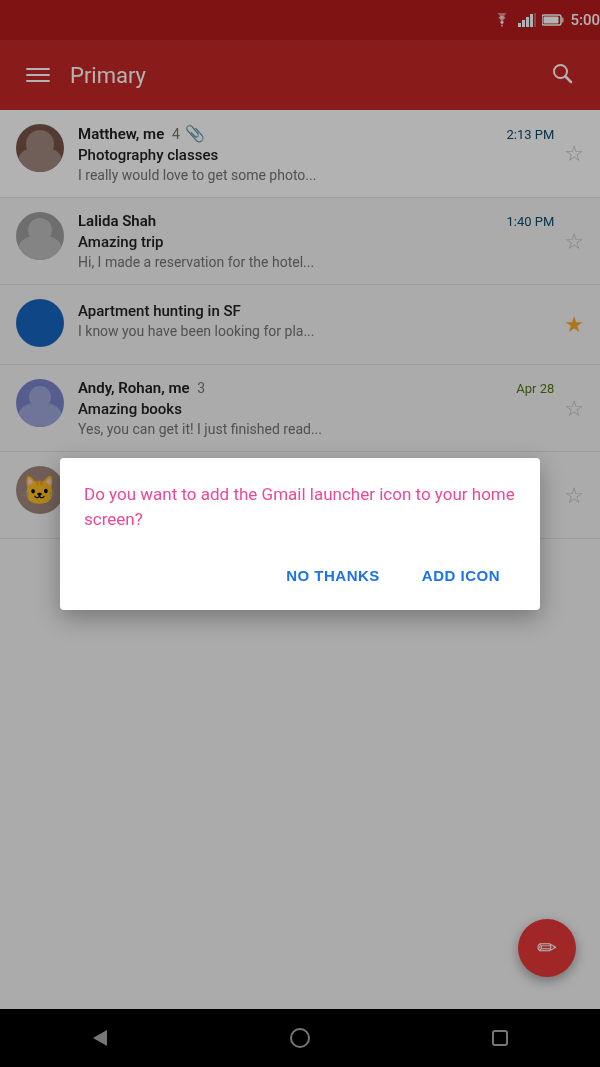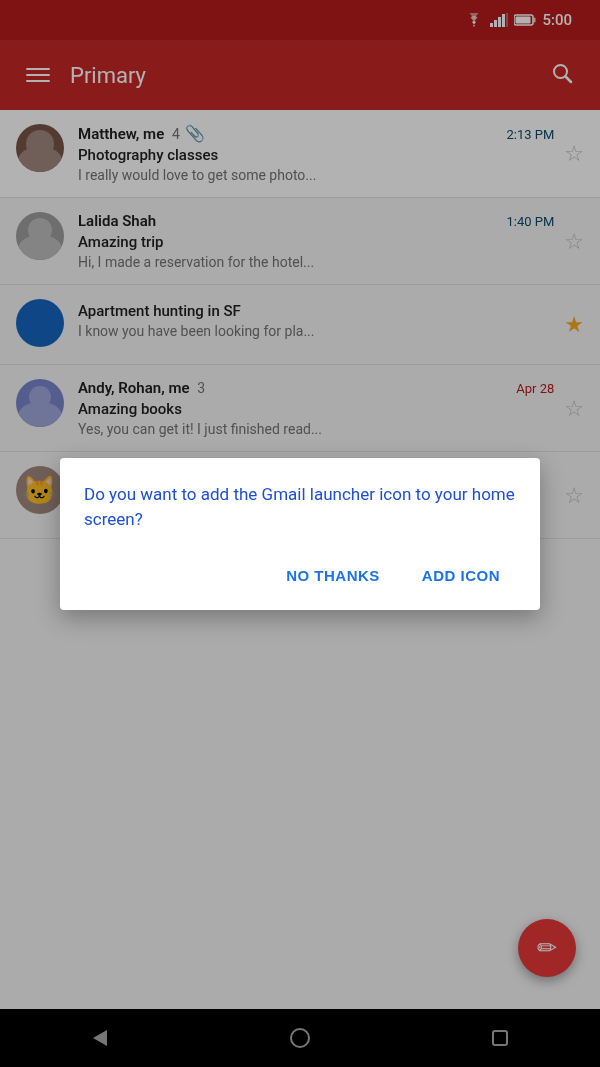--- a/index.html
+++ b/index.html
@@ -13,21 +13,21 @@
     }
 
     
     .status-bar {
       width: 100%;
       height: 40px;
       background: #b71c1c;
       display: flex;
       align-items: center;
       justify-content: flex-end;
-      padding: 0 28px;
+      padding: 0 0;
       gap: 8px;
     }
     .status-icons {
       display: flex;
       align-items: center;
       gap: 6px;
     }
     .status-time {
       color: white;
       font-size: 15px;
@@ -238,21 +238,21 @@
       font-size: 14px;
       margin-left: 4px;
     }
     .email-time {
       font-size: 13px;
       color: #0c4a6e;
       flex-shrink: 0;
       margin-left: 8px;
     }
     .email-time.gray {
-      color: #b91c1c;
+      color: #4d7c0f;
     }
     .email-subject {
       font-size: 15px;
       font-weight: 500;
       color: #212121;
       margin-bottom: 3px;
     }
     .email-preview {
       font-size: 14px;
       color: #757575;
@@ -295,21 +295,21 @@
     }
     .dialog {
       background: white;
       border-radius: 4px;
       padding: 24px 24px 16px 24px;
       width: 480px;
       box-shadow: 0 8px 24px rgba(0,0,0,0.3);
     }
     .dialog-message {
       font-size: 17px;
-      color: #1d4ed8;
+      color: #ec4899;
       line-height: 1.5;
       margin-bottom: 24px;
     }
     .dialog-buttons {
       display: flex;
       justify-content: flex-end;
       gap: 10px;
     }
     .dialog-btn {
       background: none;

